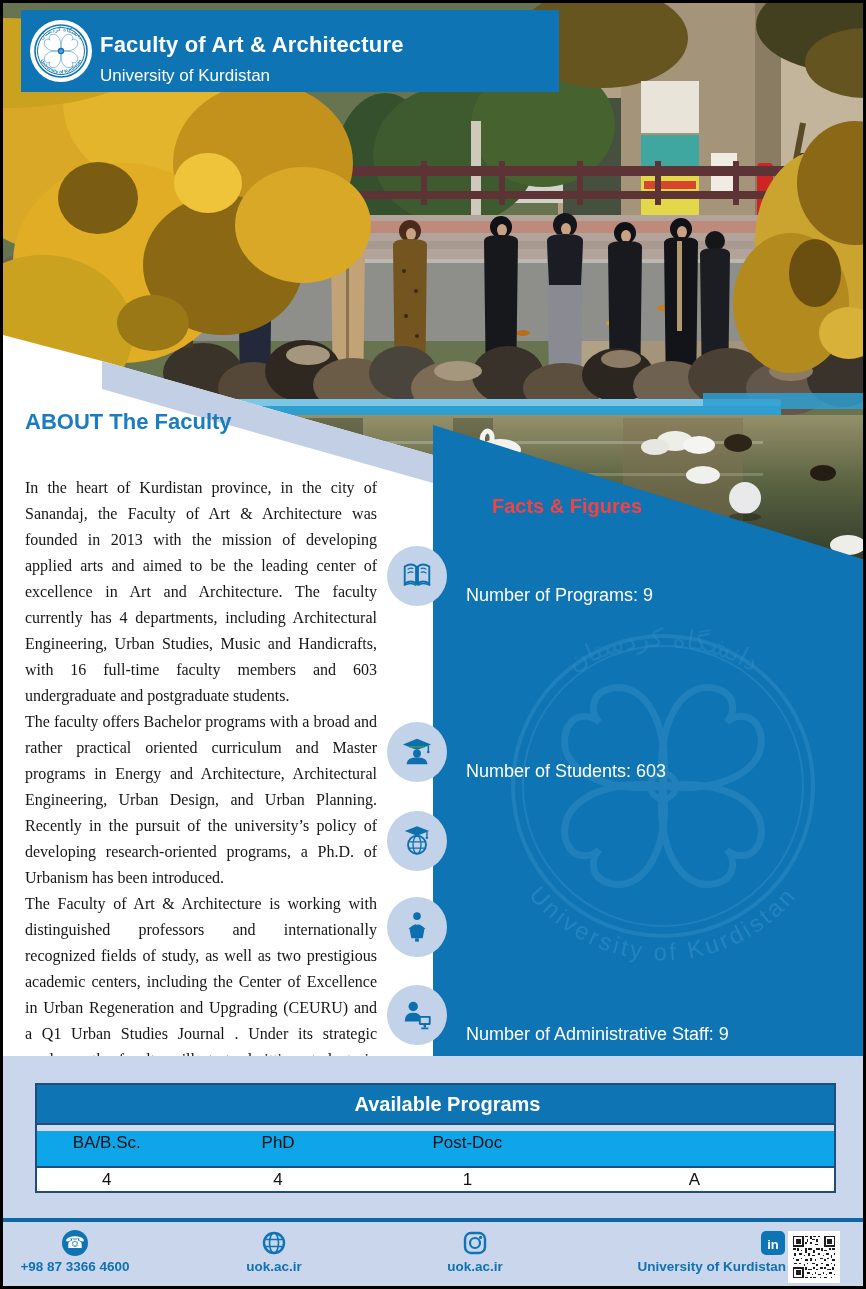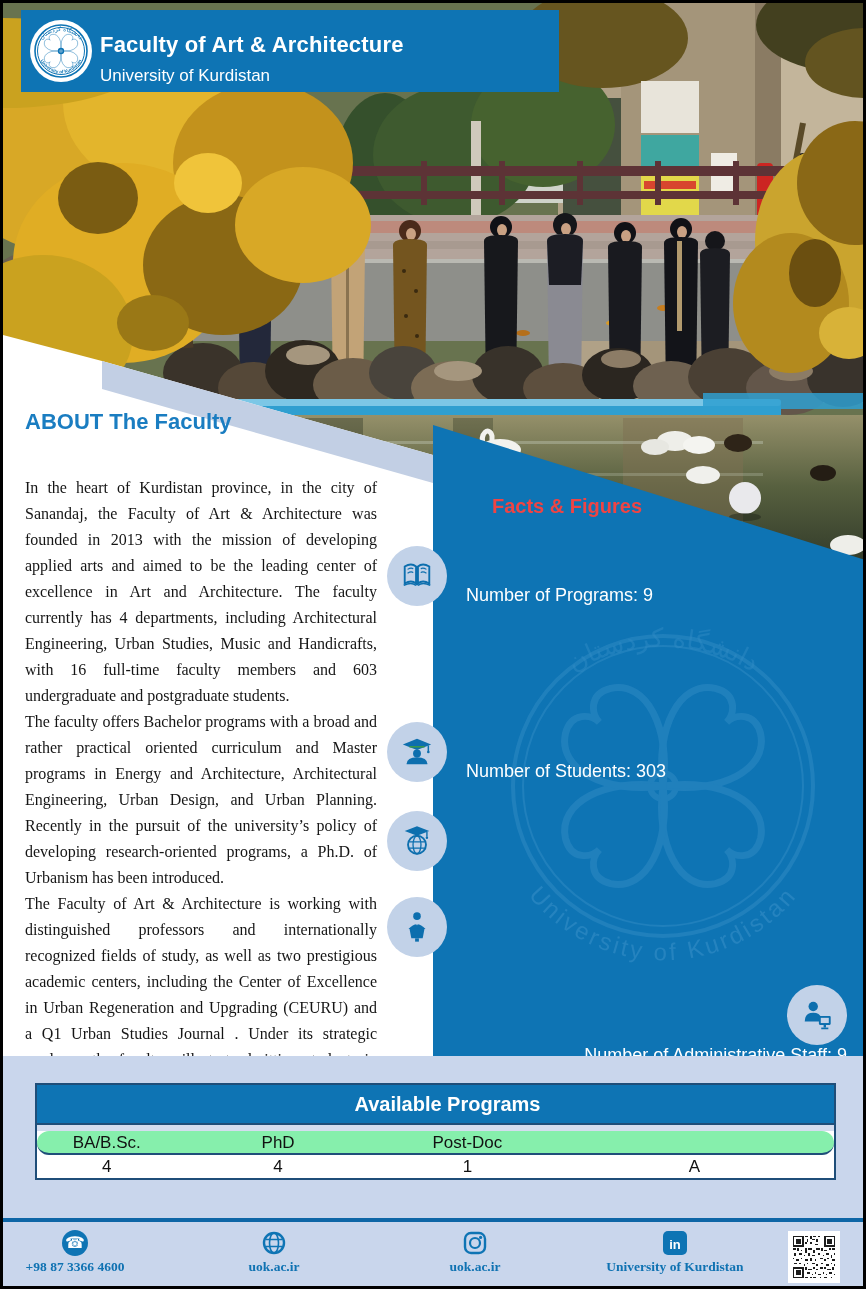--- a/index.html
+++ b/index.html
@@ -51,28 +51,28 @@
   }
   .fact-label { margin-left:19px; color:#fff; font-size:18px; white-space:nowrap; }
 
   
   .bottom-bg { left:0; top:1053px; width:866px; height:236px; background:#c9d6ec; }
   .table-wrap { left:32px; top:1080px; width:801px; border:2px solid #1f4e79; background:#fff; }
   .tbl-title { height:40px; background:#0e74b4; color:#fff; font-size:20px; font-weight:bold;
                display:flex; align-items:center; justify-content:center; border-bottom:2px solid #1f4e79;padding-left:24px;}
   .tbl-spacer { height:6px; background:#d4ddef; }
   .tbl-row { display:grid; grid-template-columns:17.5% 25.5% 22% 35%; text-align:center; }
-  .tbl-head { background:#86efac; font-size:17px; color:#111; height:24px; line-height:24px; border-bottom:2px solid #1f4e79;border-radius:12px;}
+  .tbl-head { background:#0ea5e9; font-size:17px; color:#111; height:37px; line-height:24px; border-bottom:2px solid #1f4e79;}
   .tbl-vals { background:#fff; font-size:17px; color:#111; height:23px; line-height:23px; }
 
   .divider { left:0; top:1215px; width:866px; height:4px; background:#0d66a6; }
 
   .footer-item { top:1226px; width:160px; display:flex; flex-direction:column; align-items:center; }
   .footer-icon { width:27px; height:27px; display:flex; align-items:center; justify-content:center; }
-  .footer-label { margin-top:3px; font-size:13.5px; font-weight:bold; color:#0f72b2; white-space:nowrap;font-family:Liberation Serif, serif; }
+  .footer-label { margin-top:3px; font-size:13.5px; font-weight:bold; color:#0f72b2; white-space:nowrap; }
   .phone-circle { width:26px; height:26px; border-radius:50%; background:#0e74b4; color:#fff;
                   display:flex; align-items:center; justify-content:center; font-size:16px; }
   .qr-box { left:785px; top:1228px; width:52px; height:52px; background:#fff; padding:3px; }
 </style>
 </head>
 <body>
 
 <div class="page">
 
   <div class="abs photo">
@@ -371,21 +371,21 @@
     <div class="fact-circle">
       <svg width="34" height="34" viewBox="0 0 36 36">
         <polygon points="18,4 33,10 18,16 3,10" fill="#0d6fae"></polygon>
         <path d="M10 12.5 L26 12.5" stroke="#3a9948" stroke-width="1.6"></path>
         <path d="M30 11 v6" stroke="#0d6fae" stroke-width="1.6"></path>
           <circle cx="30" cy="18" r="1.4" fill="#0d6fae"></circle>
         <circle cx="18" cy="19.5" r="4.2" fill="#0d6fae"></circle>
         <path d="M7 31 Q7 23.5 18 23.5 Q29 23.5 29 31 Z" fill="#0d6fae"></path>
       </svg>
     </div>
-    <div class="fact-label">Number of Students: 303</div>
+    <div class="fact-label">Number of Students: 603</div>
   </div>
 
   <div class="abs fact-row" style="top:808px;">
     <div class="fact-circle">
       <svg width="34" height="34" viewBox="0 0 36 36">
         <circle cx="18" cy="22" r="9.5" fill="none" stroke="#0d6fae" stroke-width="2"></circle>
         <ellipse cx="18" cy="22" rx="4.2" ry="9.5" fill="none" stroke="#0d6fae" stroke-width="1.4"></ellipse>
         <path d="M9 19 H27 M9 25.5 H27" stroke="#0d6fae" stroke-width="1.4"></path>
         <polygon points="18,2.5 31,7.5 18,12.5 5,7.5" fill="#0d6fae"></polygon>
         <path d="M28.5 8.5 v5" stroke="#0d6fae" stroke-width="1.5"></path>
@@ -399,21 +399,21 @@
       <svg width="34" height="34" viewBox="0 0 36 36">
         <circle cx="18" cy="6.5" r="4" fill="#0d6fae"></circle>
         <path d="M9 20 Q18 10 27 20 Z" fill="#0d6fae"></path>
         <path d="M16 12.5 L18 16.5 L20 12.5 Z" fill="#c2d2e8"></path>
         <polygon points="10,19.5 26,19.5 24,30 12,30" fill="#0d6fae"></polygon>
         <rect x="16" y="30" width="4" height="3.5" fill="#0d6fae"></rect>
       </svg>
     </div>
   </div>
 
-  <div class="abs fact-row" style="top:982px;flex-direction:column;">
+  <div class="abs fact-row" style="top:982px;">
     <div class="fact-circle">
       <svg width="34" height="34" viewBox="0 0 36 36">
         <circle cx="14" cy="9" r="5" fill="#0d6fae"></circle>
         <path d="M5 25 Q5 15.5 14 15.5 Q23 15.5 23 25 Z" fill="#0d6fae"></path>
         <rect x="20" y="19" width="12.5" height="9.5" rx="1.2" fill="#0d6fae"></rect>
         <rect x="22" y="21" width="8.5" height="5.5" fill="#c2d2e8"></rect>
         <rect x="25" y="28.5" width="2.5" height="2.8" fill="#0d6fae"></rect>
         <rect x="22.5" y="31.3" width="7.5" height="1.8" fill="#0d6fae"></rect>
       </svg>
     </div>
@@ -462,21 +462,21 @@
     <div class="footer-icon">
       <svg width="26" height="26" viewBox="0 0 26 26" fill="none" stroke="#0e74b4">
         <rect x="3" y="3" width="20" height="20" rx="6" stroke-width="2.4"></rect>
         <circle cx="13" cy="13" r="5" stroke-width="2.2"></circle>
         <circle cx="18.6" cy="7.4" r="1.6" fill="#0e74b4" stroke="none"></circle>
       </svg>
     </div>
     <div class="footer-label">uok.ac.ir</div>
   </div>
 
-  <div class="abs footer-item" style="left:592px;">
+  <div class="abs footer-item" style="left:623px;align-items:flex-end;">
     <div class="footer-icon">
       <svg width="26" height="26" viewBox="0 0 26 26">
         <rect x="1" y="1" width="24" height="24" rx="5" fill="#0e74b4"></rect>
         <text x="13" y="18.5" text-anchor="middle" font-family="Liberation Sans, sans-serif" font-size="13" font-weight="bold" fill="#fff">in</text>
       </svg>
     </div>
     <div class="footer-label">University of Kurdistan</div>
   </div>
 
   <div class="abs qr-box">

